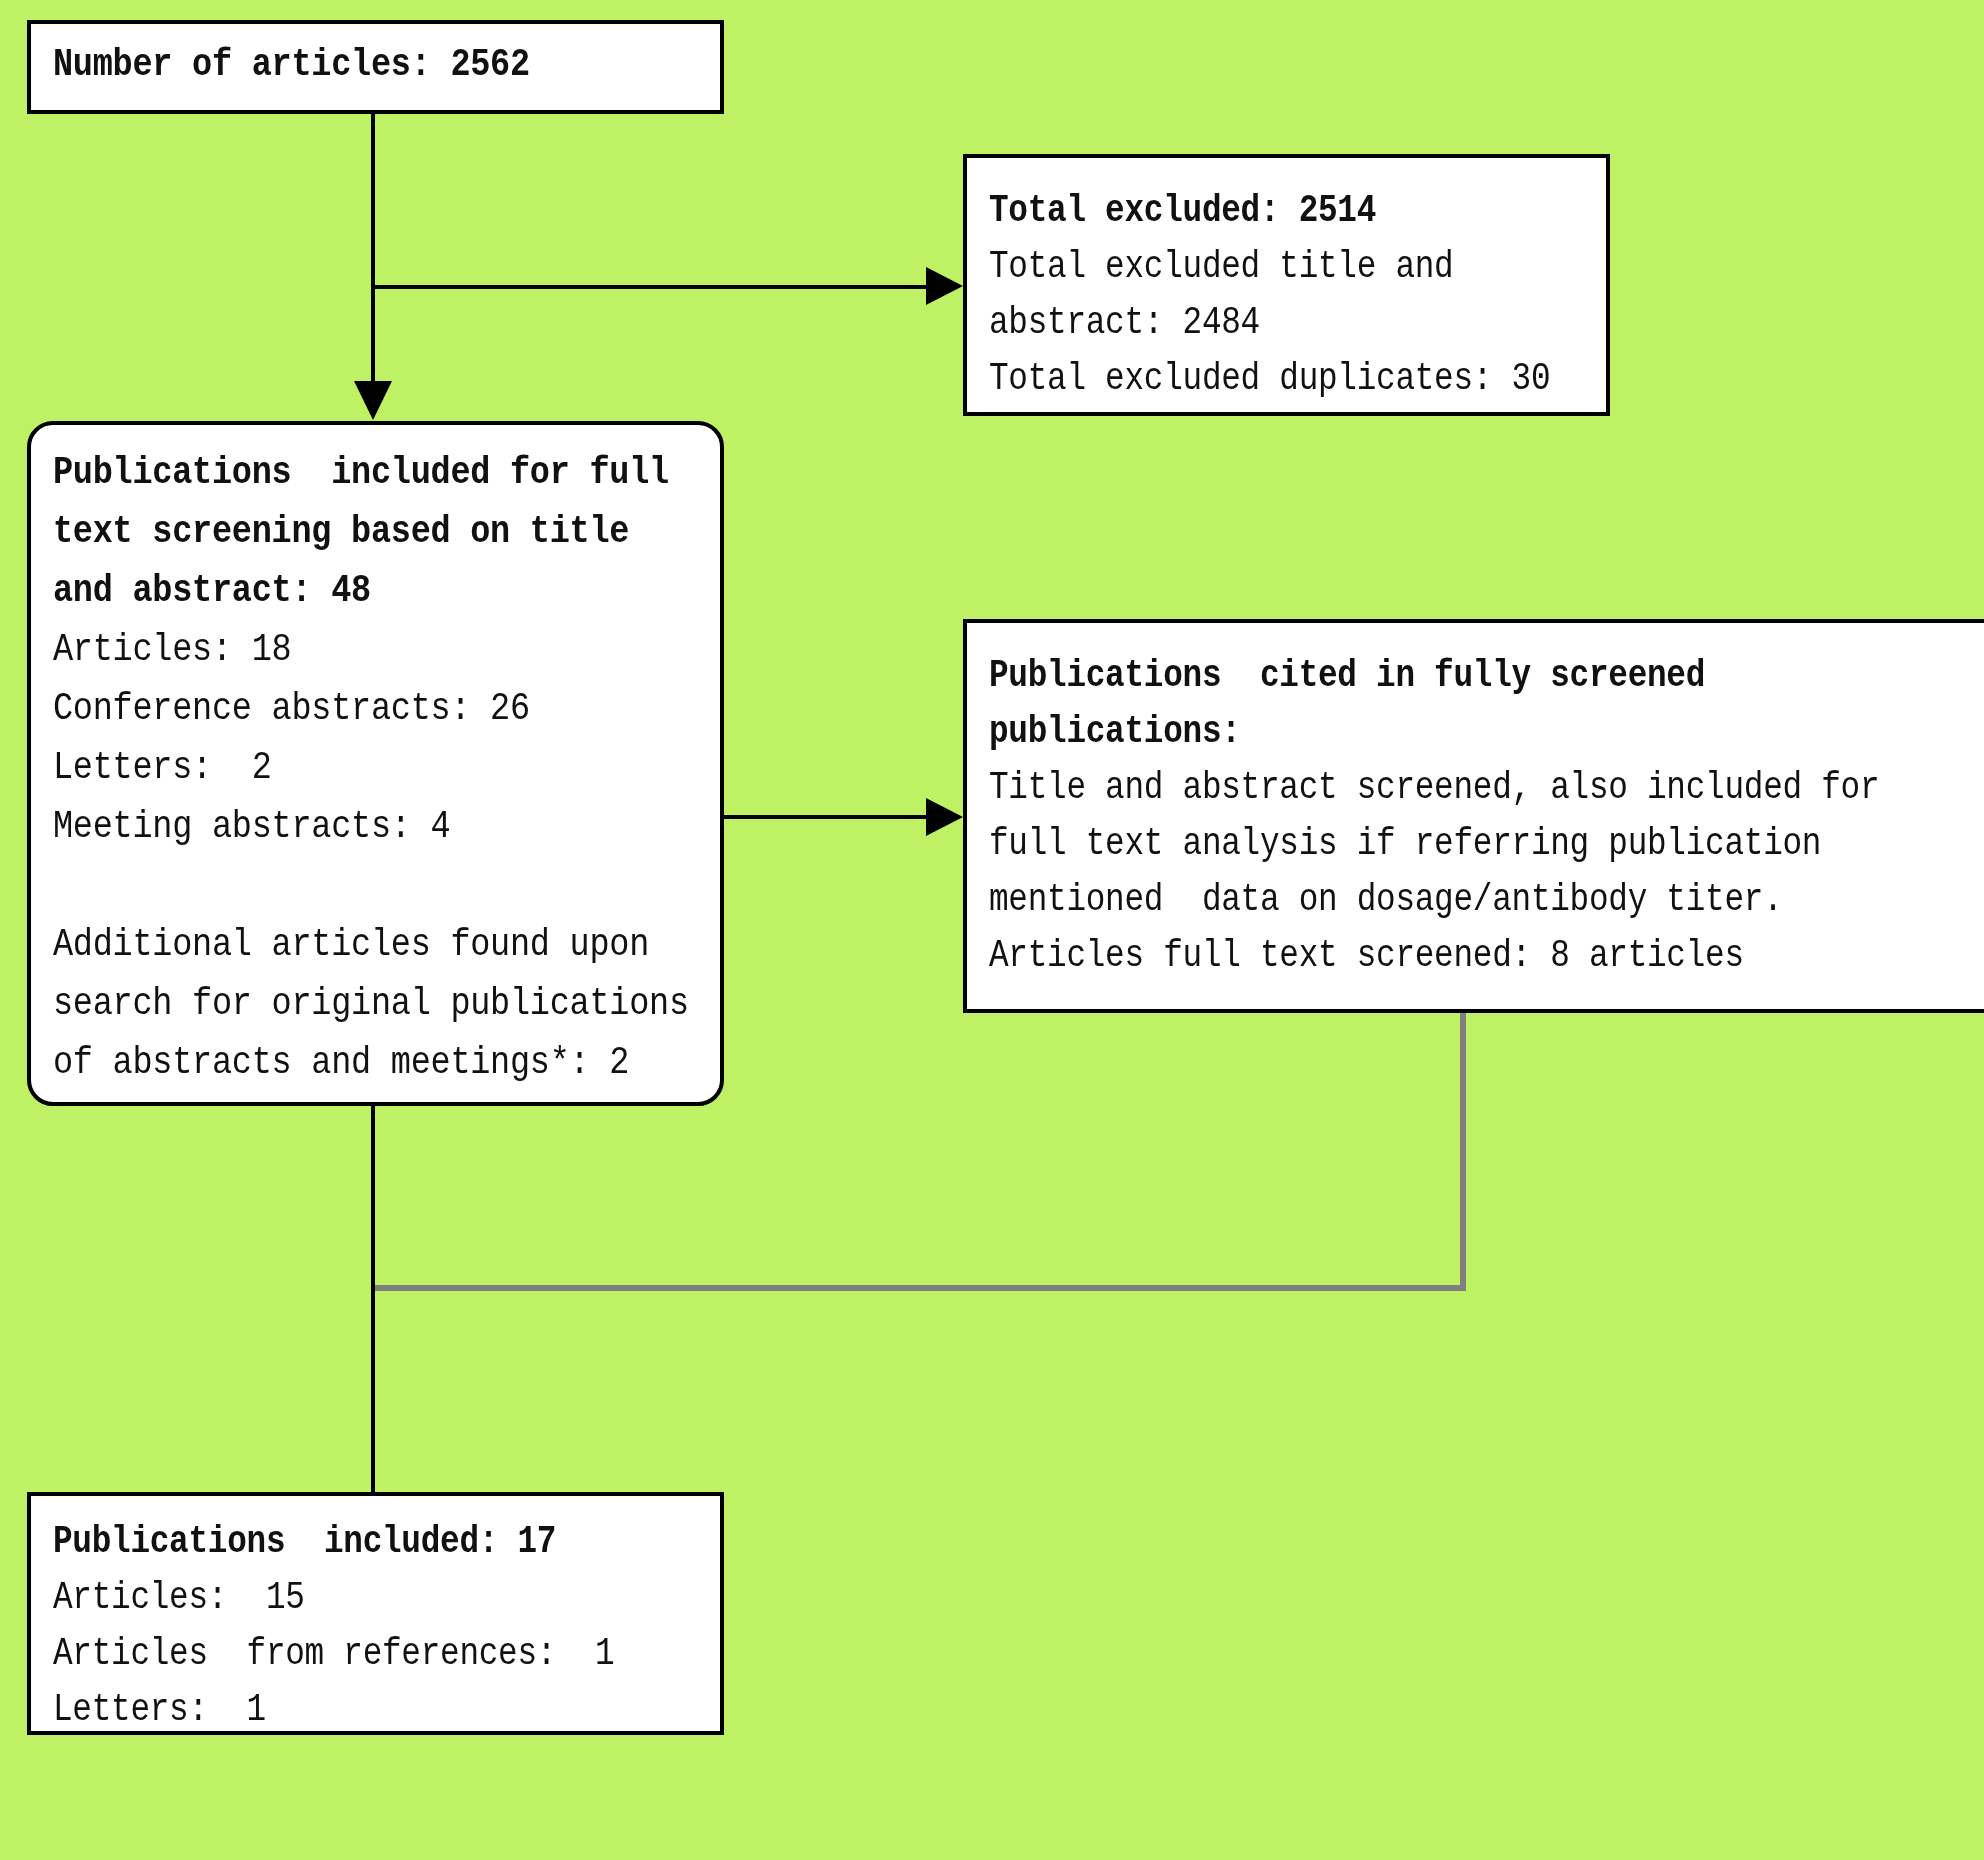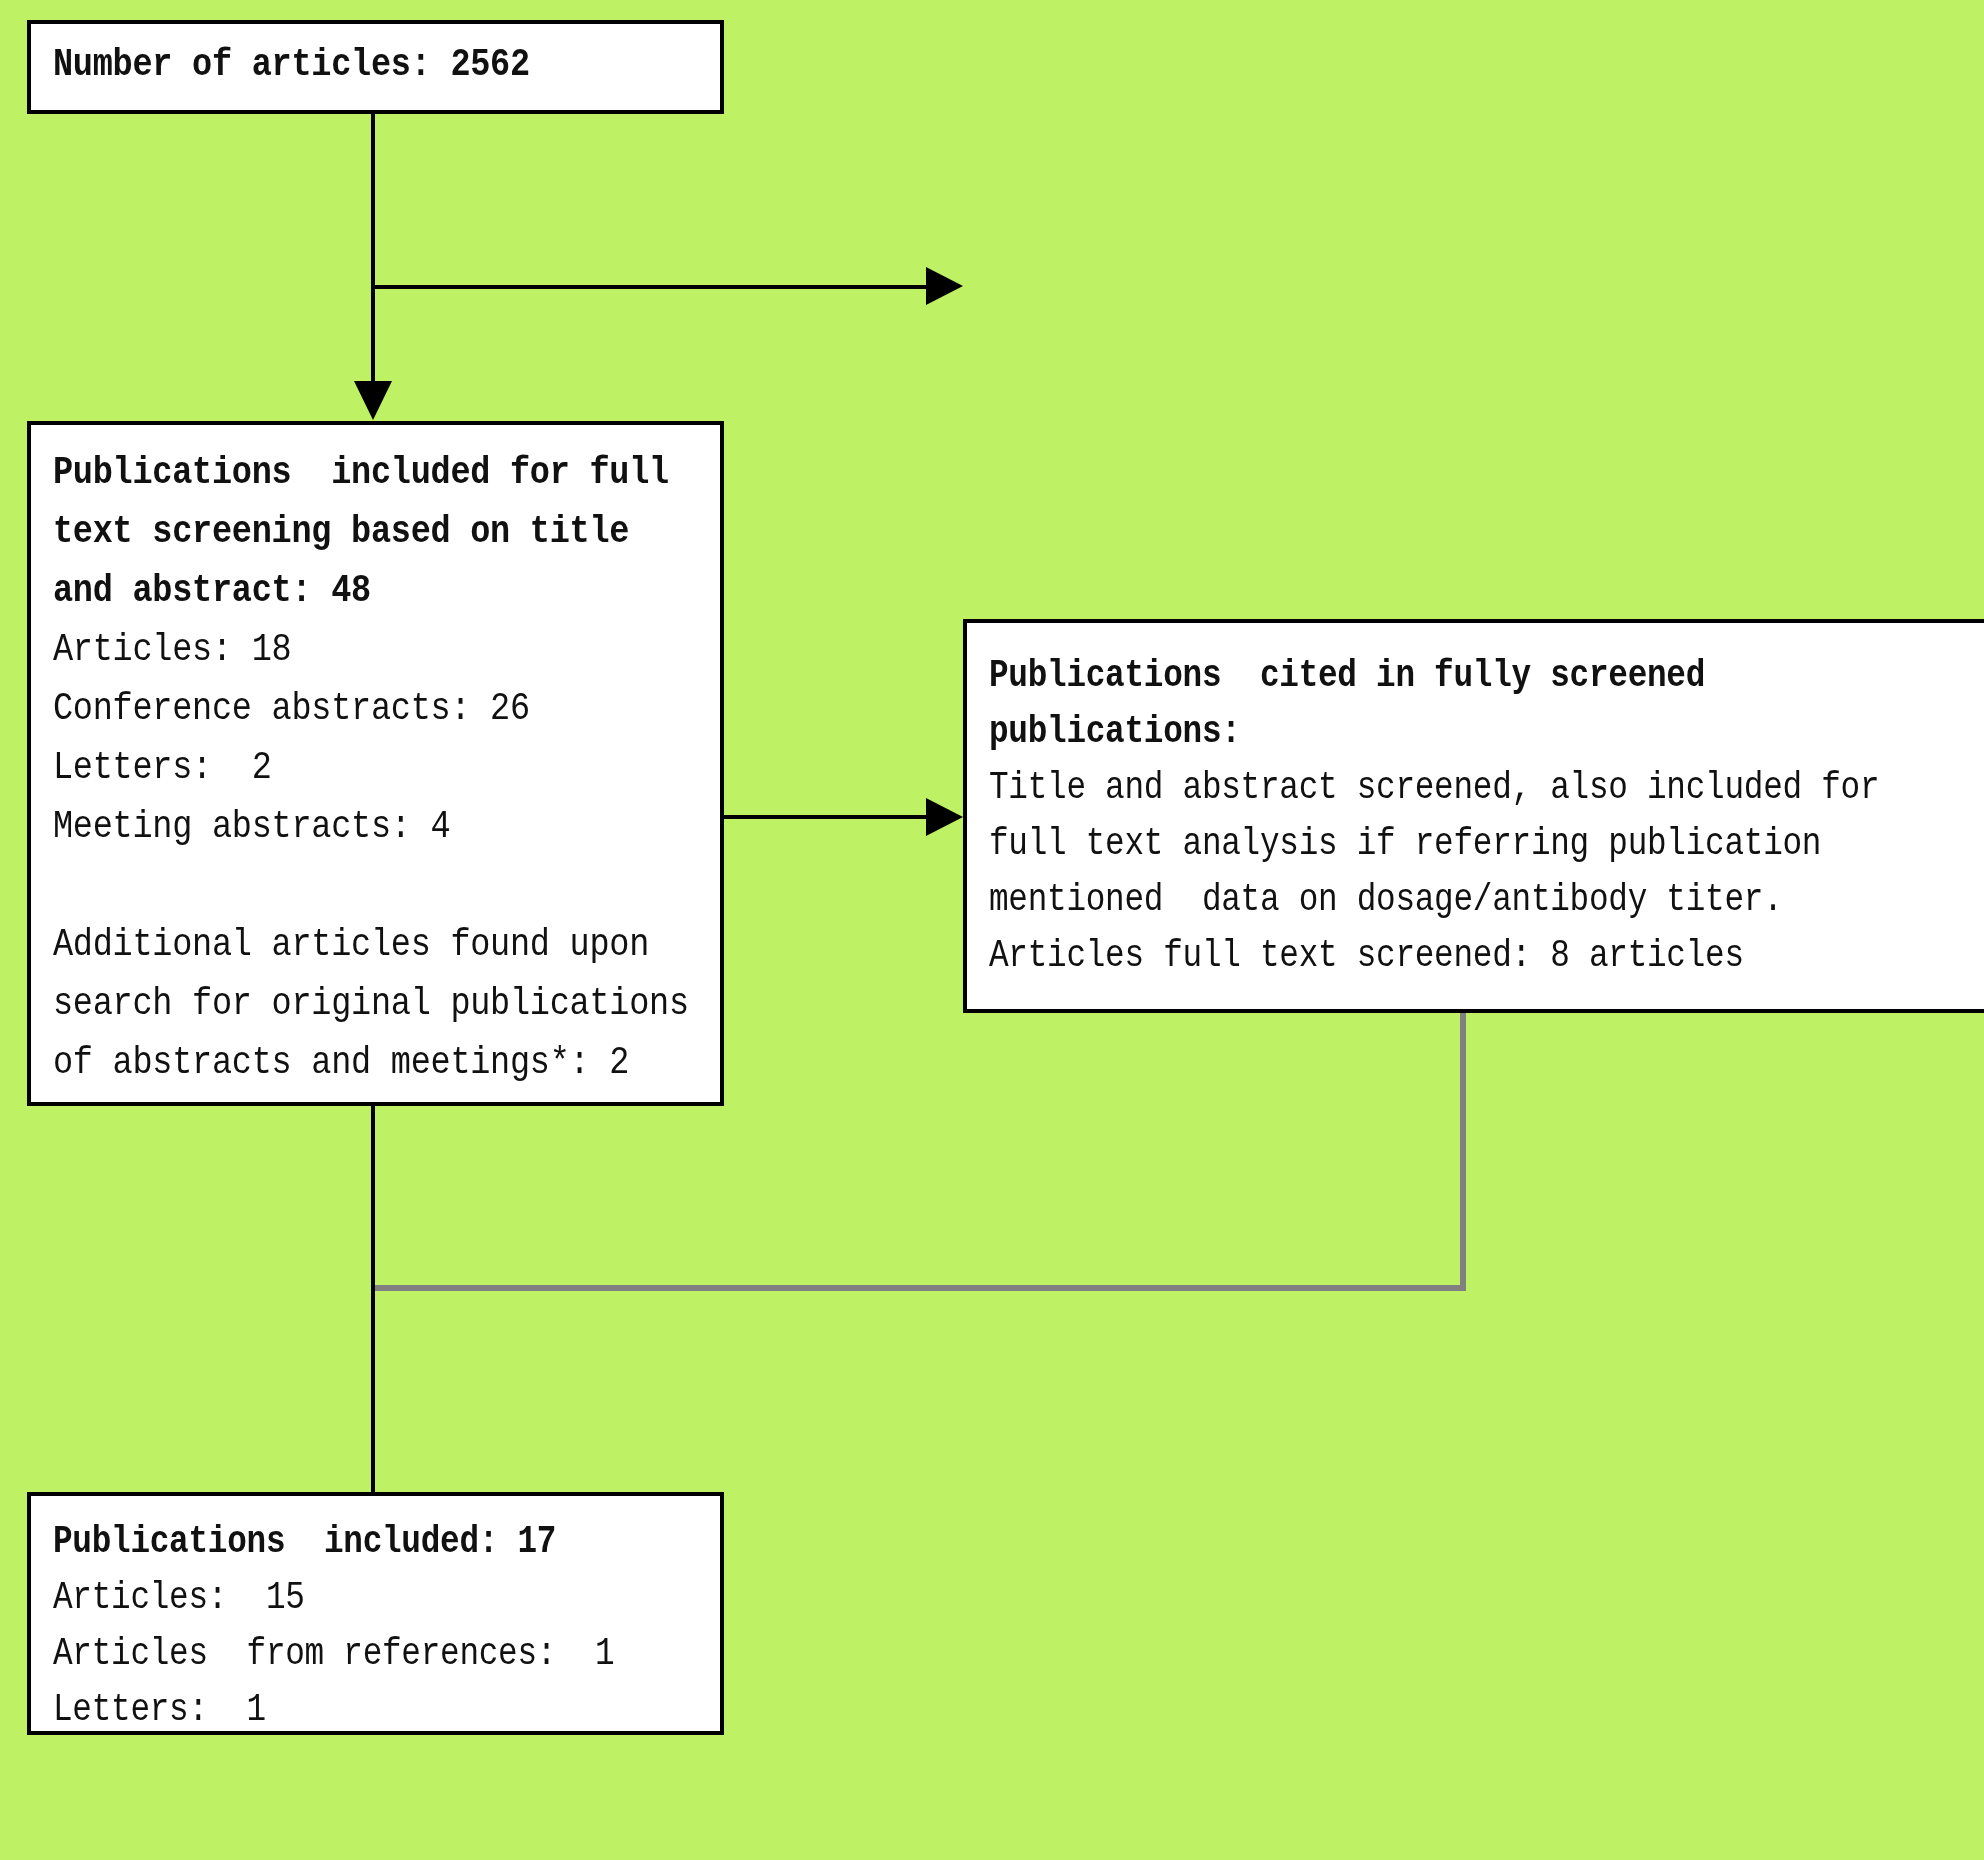--- a/index.html
+++ b/index.html
@@ -34,21 +34,21 @@
     font-stretch: condensed;
     transform: scaleX(0.86);
     transform-origin: left center;
   }
   .line.bold { font-weight: 700; }
   .line.spacer { height: 59px; }
 
   
   #node-total-articles   { left: 27px;  top: 20.3px;   width: 697px; height: 94px; padding-top: 11.4px; }
   #node-total-excluded   { left: 963px;top: 154px;  width: 647px; height: 262px; padding-top: 25.4px; }
-  #node-full-text        { left: 27px;  top: 421px;  width: 697px; height: 685px; padding-top: 19px; }
+  #node-full-text        { left: 27px;  top: 421px;  width: 697px; height: 685px; padding-top: 19px; border-radius: 26px; }
   #node-cited            { left: 963px;top: 619px;  width: 1193px; height: 394px; padding-top: 25.4px; }
   #node-included         { left: 27px;  top: 1492px; width: 697px; height: 243px; padding-top: 18px; }
 
   #node-cited .line,
   #node-total-excluded .line { font-size: 38px; line-height: 56px; }
   #node-included .line { font-size: 38px; line-height: 56px; }
 
   
   .conn {
     position: absolute;
@@ -117,20 +117,26 @@
   <div class="conn gray" id="conn-gray-v"></div>
   <div class="conn gray" id="conn-gray-h"></div>
 
   <div class="conn" id="conn-v-2"></div>
   <div id="arrow-included"></div>
 
   <div class="node" id="node-total-articles">
     <span class="line bold">Number of articles: 2562</span>
   </div>
 
+  <div class="node" id="node-total-excluded">
+    <span class="line bold">Total excluded: 2514</span>
+    <span class="line">Total excluded title and</span>
+    <span class="line">abstract: 2484</span>
+    <span class="line">Total excluded duplicates: 30</span>
+  </div>
 
   <div class="node" id="node-full-text">
     <span class="line bold">Publications  included for full</span>
     <span class="line bold">text screening based on title</span>
     <span class="line bold">and abstract: 48</span>
     <span class="line">Articles: 18</span>
     <span class="line">Conference abstracts: 26</span>
     <span class="line">Letters:  2</span>
     <span class="line">Meeting abstracts: 4</span>
     <span class="line spacer"></span>

